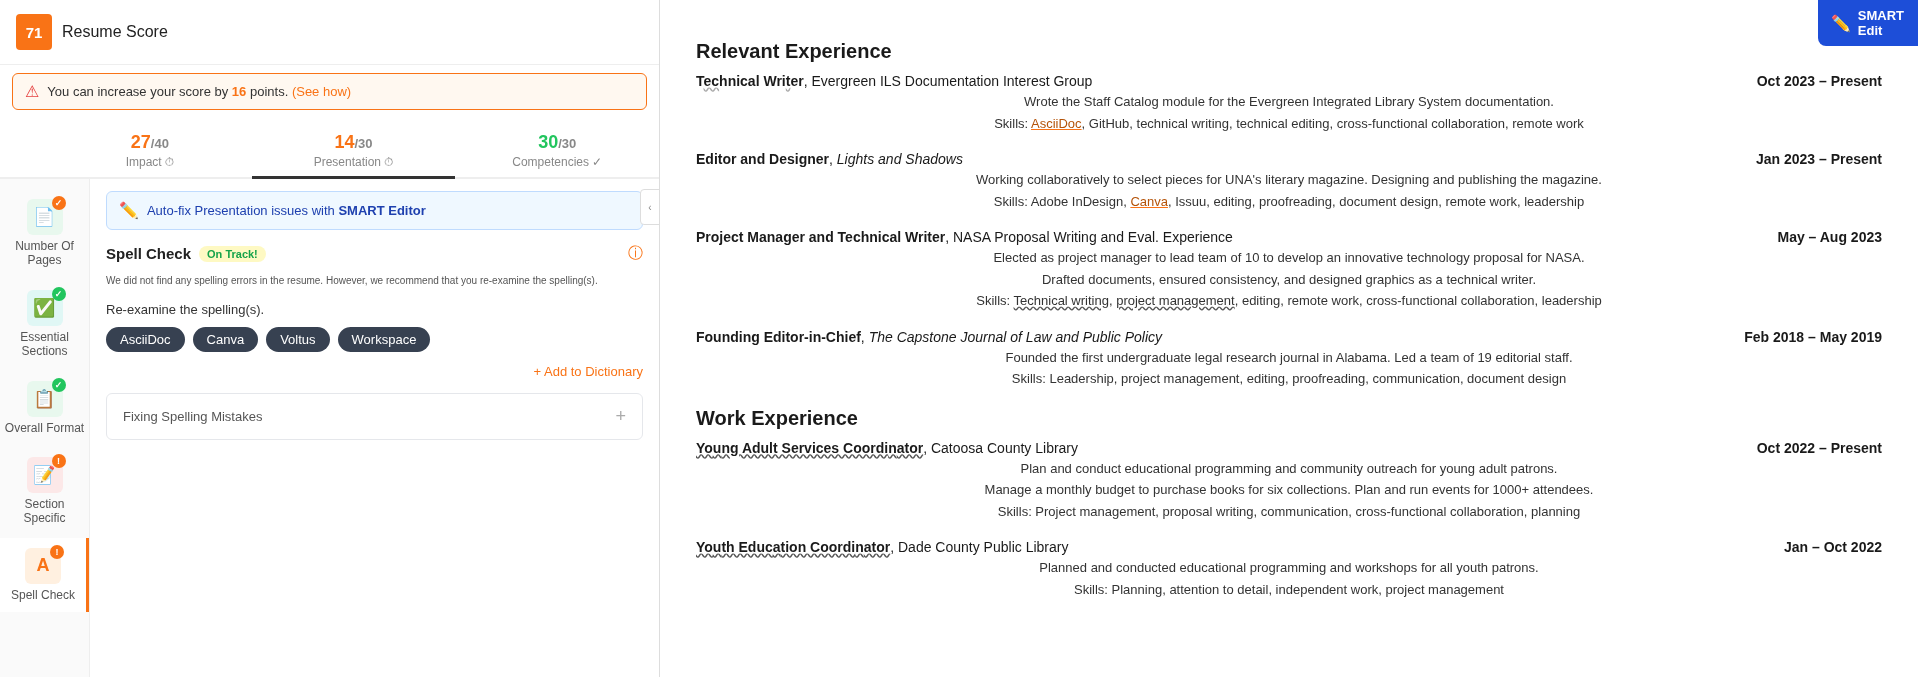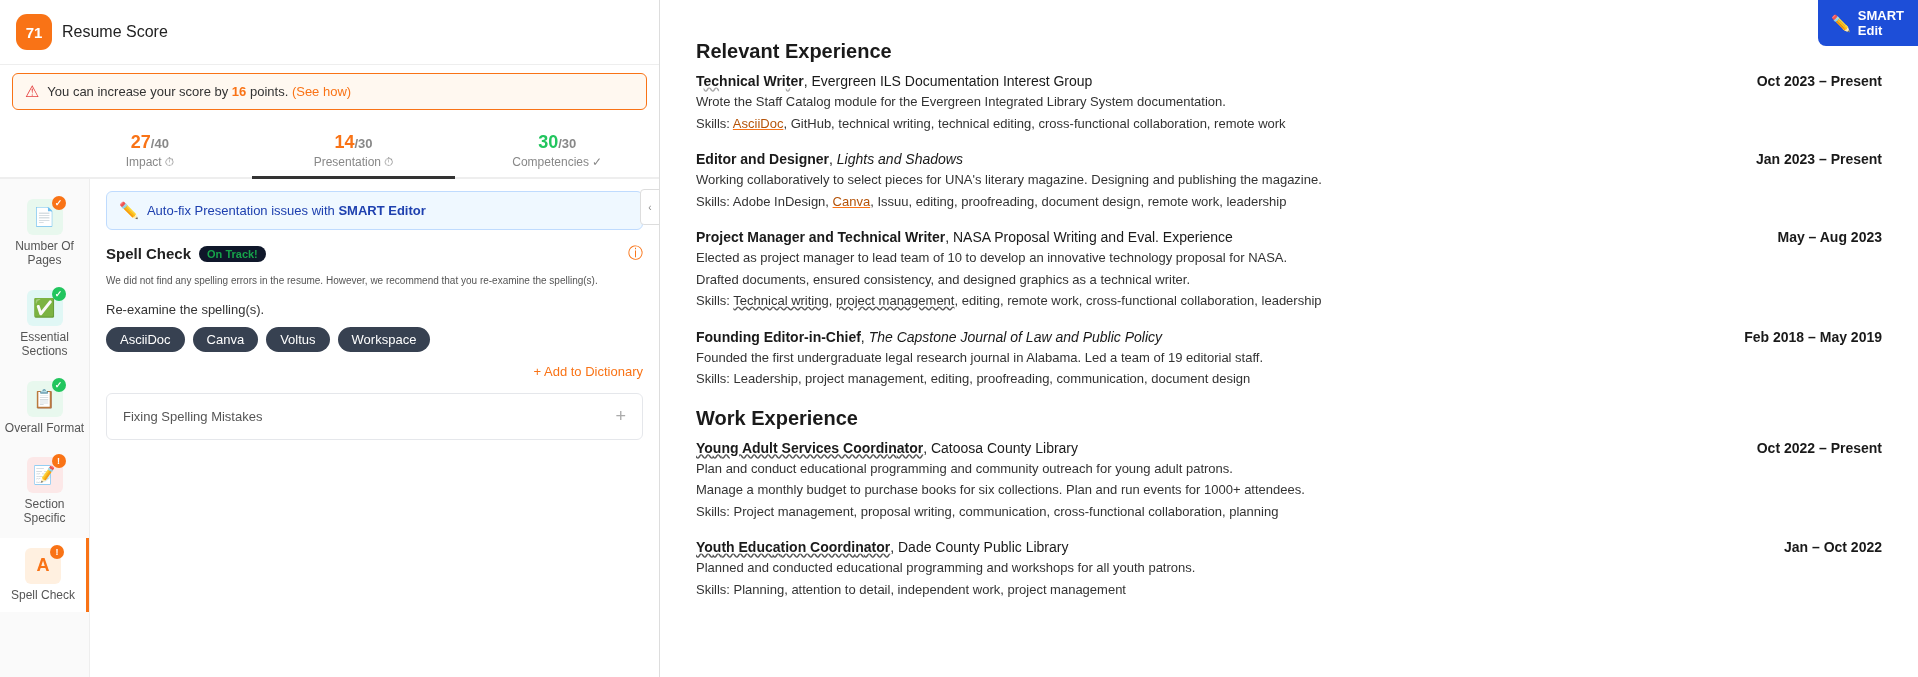--- a/index.html
+++ b/index.html
@@ -23,21 +23,21 @@
       padding: 14px 16px;
       background: #fff;
       border-bottom: 1px solid #eee;
     }
     .score-badge {
       width: 36px; height: 36px;
       background: #f97316;
       color: white;
       font-size: 15px;
       font-weight: bold;
-      border-radius: 11px;
+      border-radius: 4px;
       display: flex; align-items: center; justify-content: center;
       margin-right: 10px;
       flex-shrink: 0;
     }
     .score-title {
       font-size: 16px;
       font-weight: normal;
       color: #222;
     }
 
@@ -223,21 +223,21 @@
     }
     .section-title {
       font-size: 15px;
       font-weight: bold;
       color: #222;
       display: flex;
       align-items: center;
       gap: 8px;
     }
     .on-track-badge {
-      background: #0f172a;
+      background: #fef9c3;
       color: #16a34a;
       font-size: 11px;
       font-weight: bold;
       padding: 2px 8px;
       border-radius: 12px;
     }
     .info-icon {
       color: #f97316;
       cursor: pointer;
       font-size: 15px;
@@ -336,20 +336,21 @@
     .resume-section-title {
       font-size: 20px;
       font-weight: bold;
       color: #1a1a1a;
       margin-bottom: 10px;
       margin-top: 16px;
     }
 
     .job-entry {
       margin-bottom: 18px;
+      text-align: center;
     }
     .job-title-row {
       display: flex;
       justify-content: space-between;
       align-items: baseline;
       margin-bottom: 3px;
     }
     .job-title {
       font-weight: bold;
       color: #1a1a1a;

